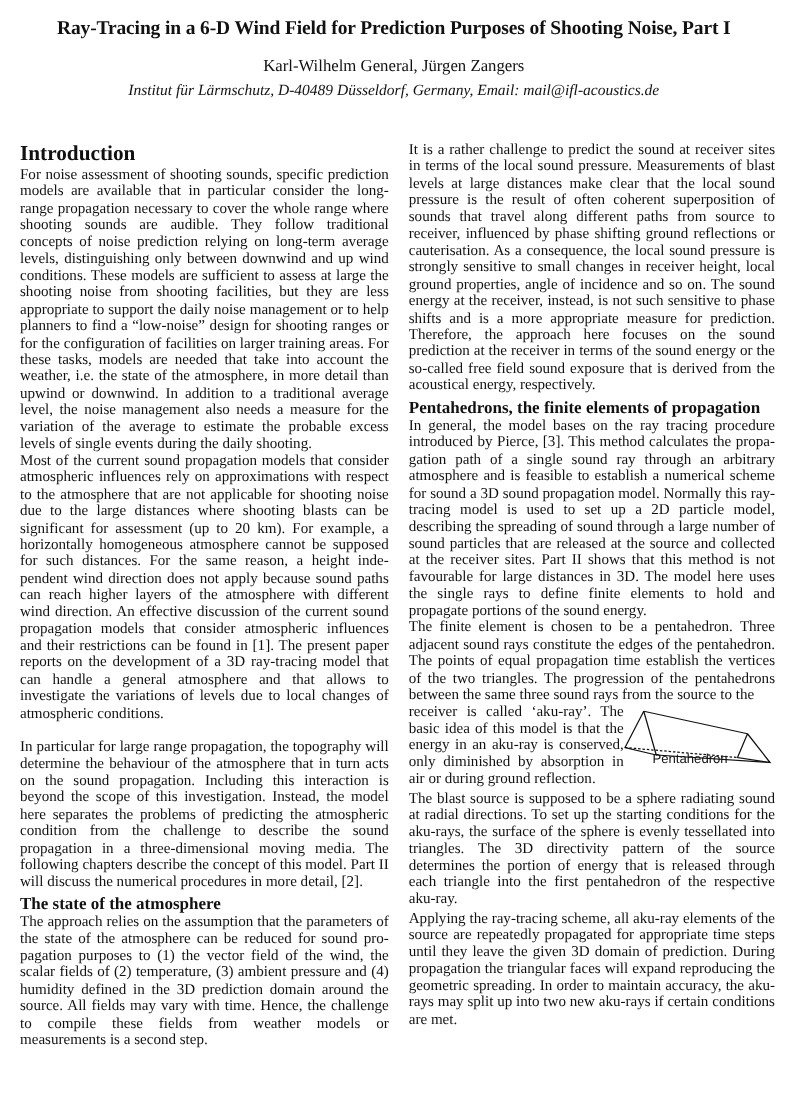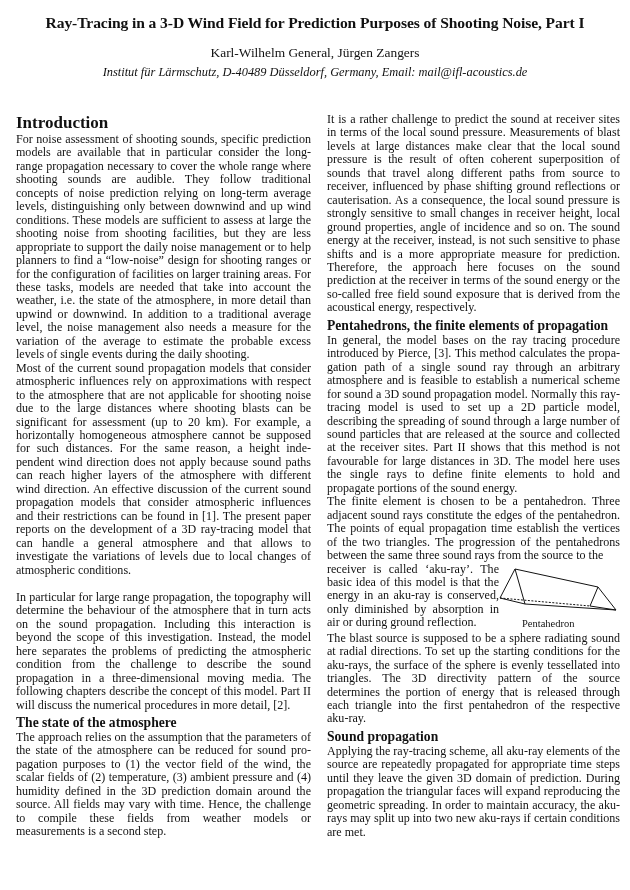--- a/index.html
+++ b/index.html
@@ -38,29 +38,29 @@
   }
   .gap-sec { height: 12px; }
   .gap-sub { height: 2px; }
   .figure-wrap { position: relative; }
   .fig-text { width: 172px; }
   .figure {
     position: absolute; right: 0; top: 2px; width: 122px; height: 68px;
   }
   .figure svg { position: absolute; left: 0; top: 0; }
   .fig-caption {
-    position: absolute; left: 24px; top: 52px; font-size: 10.5px;
-    font-family: Liberation Serif, serif;
+    position: absolute; left: 24px; top: 36px; font-size: 10.5px;
+    font-family: Liberation Sans, sans-serif;
   }
 </style>
 </head>
 <body>
 
 <div class="header">
-  <h1 class="title">Ray-Tracing in a 3-D Wind Field for Prediction Purposes of Shooting Noise, Part I</h1>
+  <h1 class="title">Ray-Tracing in a 6-D Wind Field for Prediction Purposes of Shooting Noise, Part I</h1>
   <div class="authors">Karl-Wilhelm General, Jürgen Zangers</div>
   <div class="affil">Institut für Lärmschutz, D-40489 Düsseldorf, Germany, Email: mail@ifl-acoustics.de</div>
 </div>
 
 <div class="col left">
   <section>
     <h2 class="sec">Introduction</h2>
     <p>For noise assessment of shooting sounds, specific prediction models are available that in particular consider the long-range propagation necessary to cover the whole range where shooting sounds are audible. They follow traditional concepts of noise prediction relying on long-term average levels, distinguishing only between downwind and up wind conditions. These models are sufficient to assess at large the shooting noise from shooting facilities, but they are less appropriate to support the daily noise management or to help planners to find a “low-noise” design for shooting ranges or for the configuration of facilities on larger training areas. For these tasks, models are needed that take into account the weather, i.e. the state of the atmosphere, in more detail than upwind or downwind. In addition to a traditional average level, the noise management also needs a measure for the variation of the average to estimate the probable excess levels of single events during the daily shooting.</p>
     <p>Most of the current sound propagation models that consider atmospheric influences rely on approximations with respect to the atmosphere that are not applicable for shooting noise due to the large distances where shooting blasts can be significant for assessment (up to 20 km). For example, a horizontally homogeneous atmosphere cannot be supposed for such distances. For the same reason, a height inde-pendent wind direction does not apply because sound paths can reach higher layers of the atmosphere with different wind direction. An effective discussion of the current sound propagation models that consider atmospheric influences and their restrictions can be found in [1]. The present paper reports on the development of a 3D ray-tracing model that can handle a general atmosphere and that allows to investigate the variations of levels due to local changes of atmospheric conditions.</p>
   </section>
@@ -101,16 +101,15 @@
         <div class="fig-caption">Pentahedron</div>
       </div>
     </div>
   </section>
   <div class="gap-sub"></div>
   <section>
     <p>The blast source is supposed to be a sphere radiating sound at radial directions. To set up the starting conditions for the aku-rays, the surface of the sphere is evenly tessellated into triangles. The 3D directivity pattern of the source determines the portion of energy that is released through each triangle into the first pentahedron of the respective aku-ray.</p>
   </section>
   <div class="gap-sub"></div>
   <section>
-    <h3 class="sub">Sound propagation</h3>
     <p>Applying the ray-tracing scheme, all aku-ray elements of the source are repeatedly propagated for appropriate time steps until they leave the given 3D domain of prediction. During propagation the triangular faces will expand reproducing the geometric spreading. In order to maintain accuracy, the aku-rays may split up into two new aku-rays if certain conditions are met.</p>
   </section>
 </div>
 
 </body></html>

